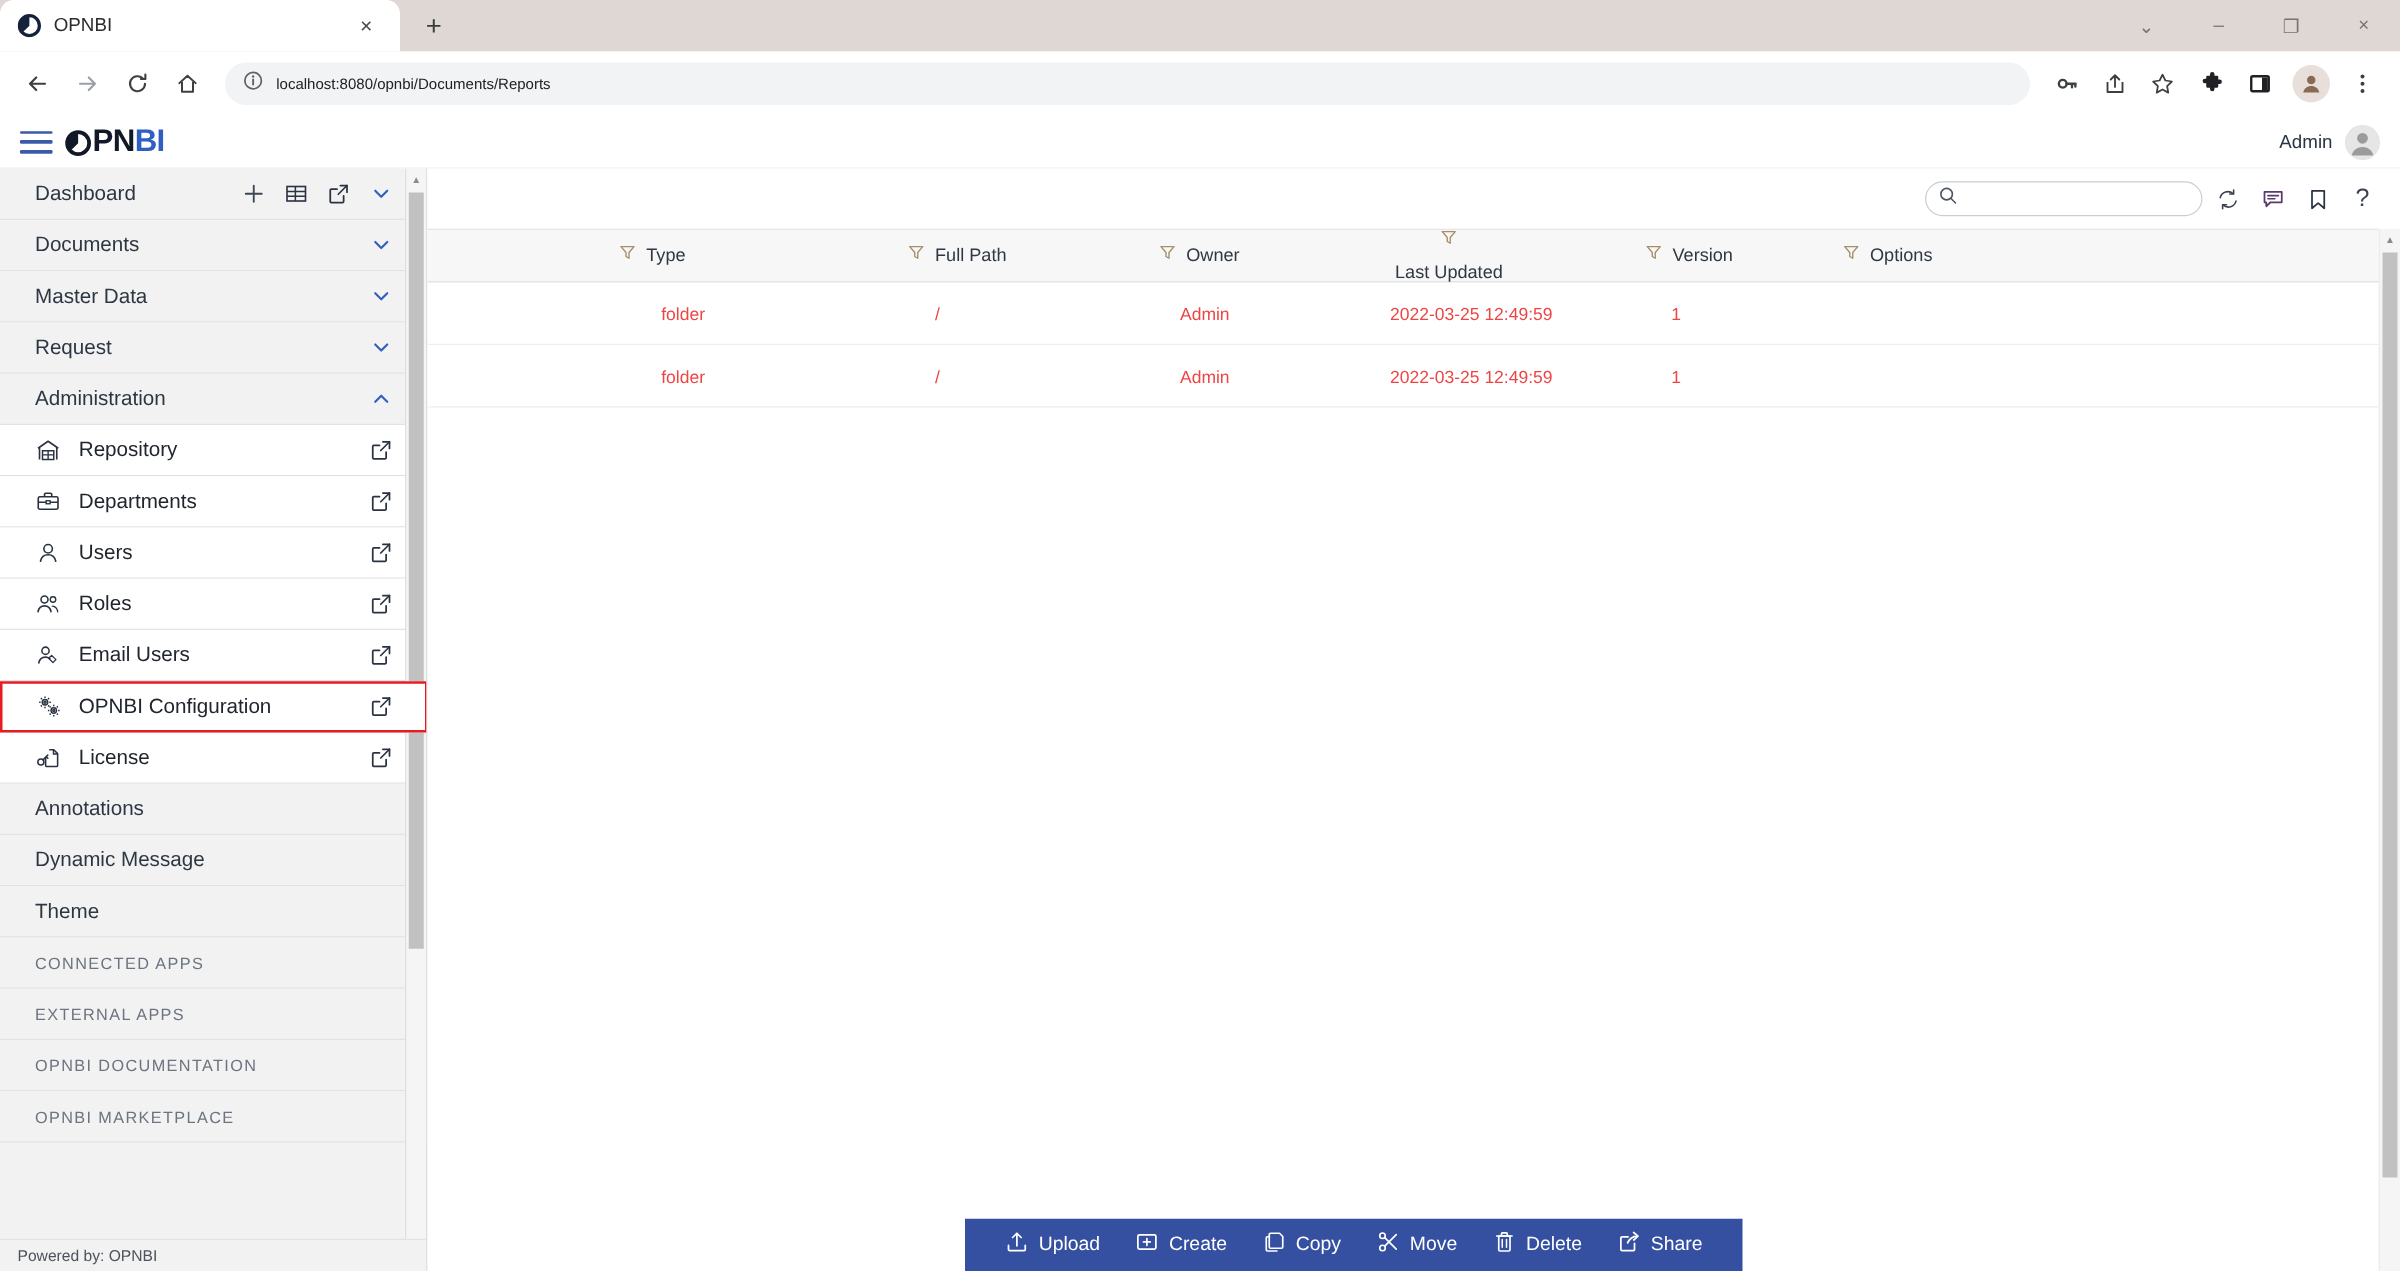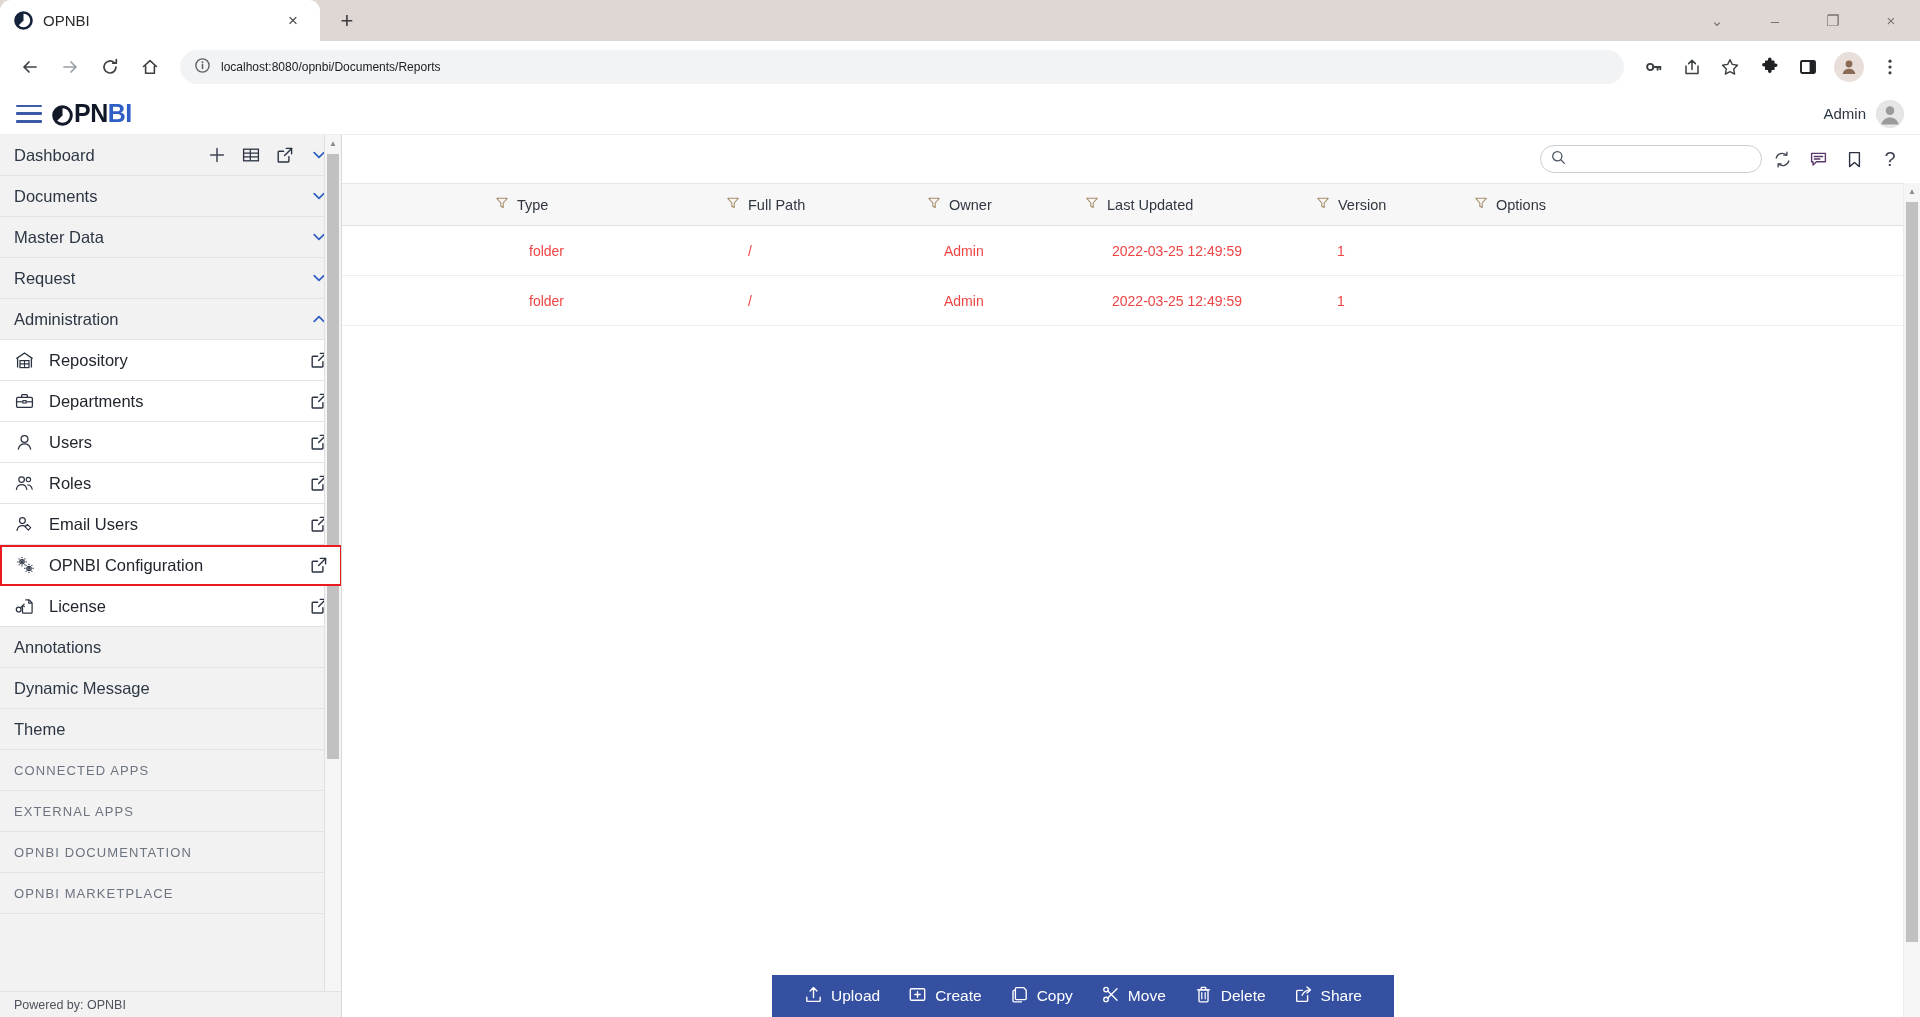--- a/index.html
+++ b/index.html
@@ -93,21 +93,21 @@
   
   .sidebar {
     width: 342px; flex: none; background: #f2f2f2; position: relative;
     display: flex; flex-direction: column; border-right: 1px solid #d8d8d8;
     overflow: hidden;
   }
   .side-scroll { flex: 1; overflow: hidden; position: relative; }
   .side-list { width: 342px; }
 
   .side-row {
-    height: 41px; display: flex; align-items: center; padding: 0 14px;
+    height: 41px; display: flex; align-items: center; padding: 0 28px;
     border-bottom: 1px solid #e2e2e2; position: relative; background: #f2f2f2;
   }
   .side-row.white { background: #ffffff; }
   .side-row .label { font-size: 16.5px; color: #2d3744; white-space: nowrap; }
   .side-row .label.section {
     font-size: 13px; color: #6c7480; letter-spacing: 1.1px;
   }
   .side-row .label.sub { font-size: 16.5px; color: #21262e; }
   .side-row .sp { flex: 1; }
   .row-icons { display: flex; align-items: center; gap: 16px; }
@@ -625,21 +625,21 @@
                 <span class="txt">Full Path</span>
               </div>
               <div class="th" style="left:585px;">
                 <span class="fil">
                   <svg width="14" height="14" viewBox="0 0 14 14">
                       <path d="M1.8 2.3h10.4L8.2 7v4.6L5.8 10.2V7z" fill="none" stroke="#a78e6a" stroke-width="1.1" stroke-linejoin="round"></path>
                     </svg>
                 </span>
                 <span class="txt">Owner</span>
               </div>
-              <div class="th" style="left:743px;">
+              <div class="th" style="left:774px;flex-direction:column;">
                 <span class="fil">
                   <svg width="14" height="14" viewBox="0 0 14 14">
                       <path d="M1.8 2.3h10.4L8.2 7v4.6L5.8 10.2V7z" fill="none" stroke="#a78e6a" stroke-width="1.1" stroke-linejoin="round"></path>
                     </svg>
                 </span>
                 <span class="txt">Last Updated</span>
               </div>
               <div class="th" style="left:974px;">
                 <span class="fil">
                   <svg width="14" height="14" viewBox="0 0 14 14">

